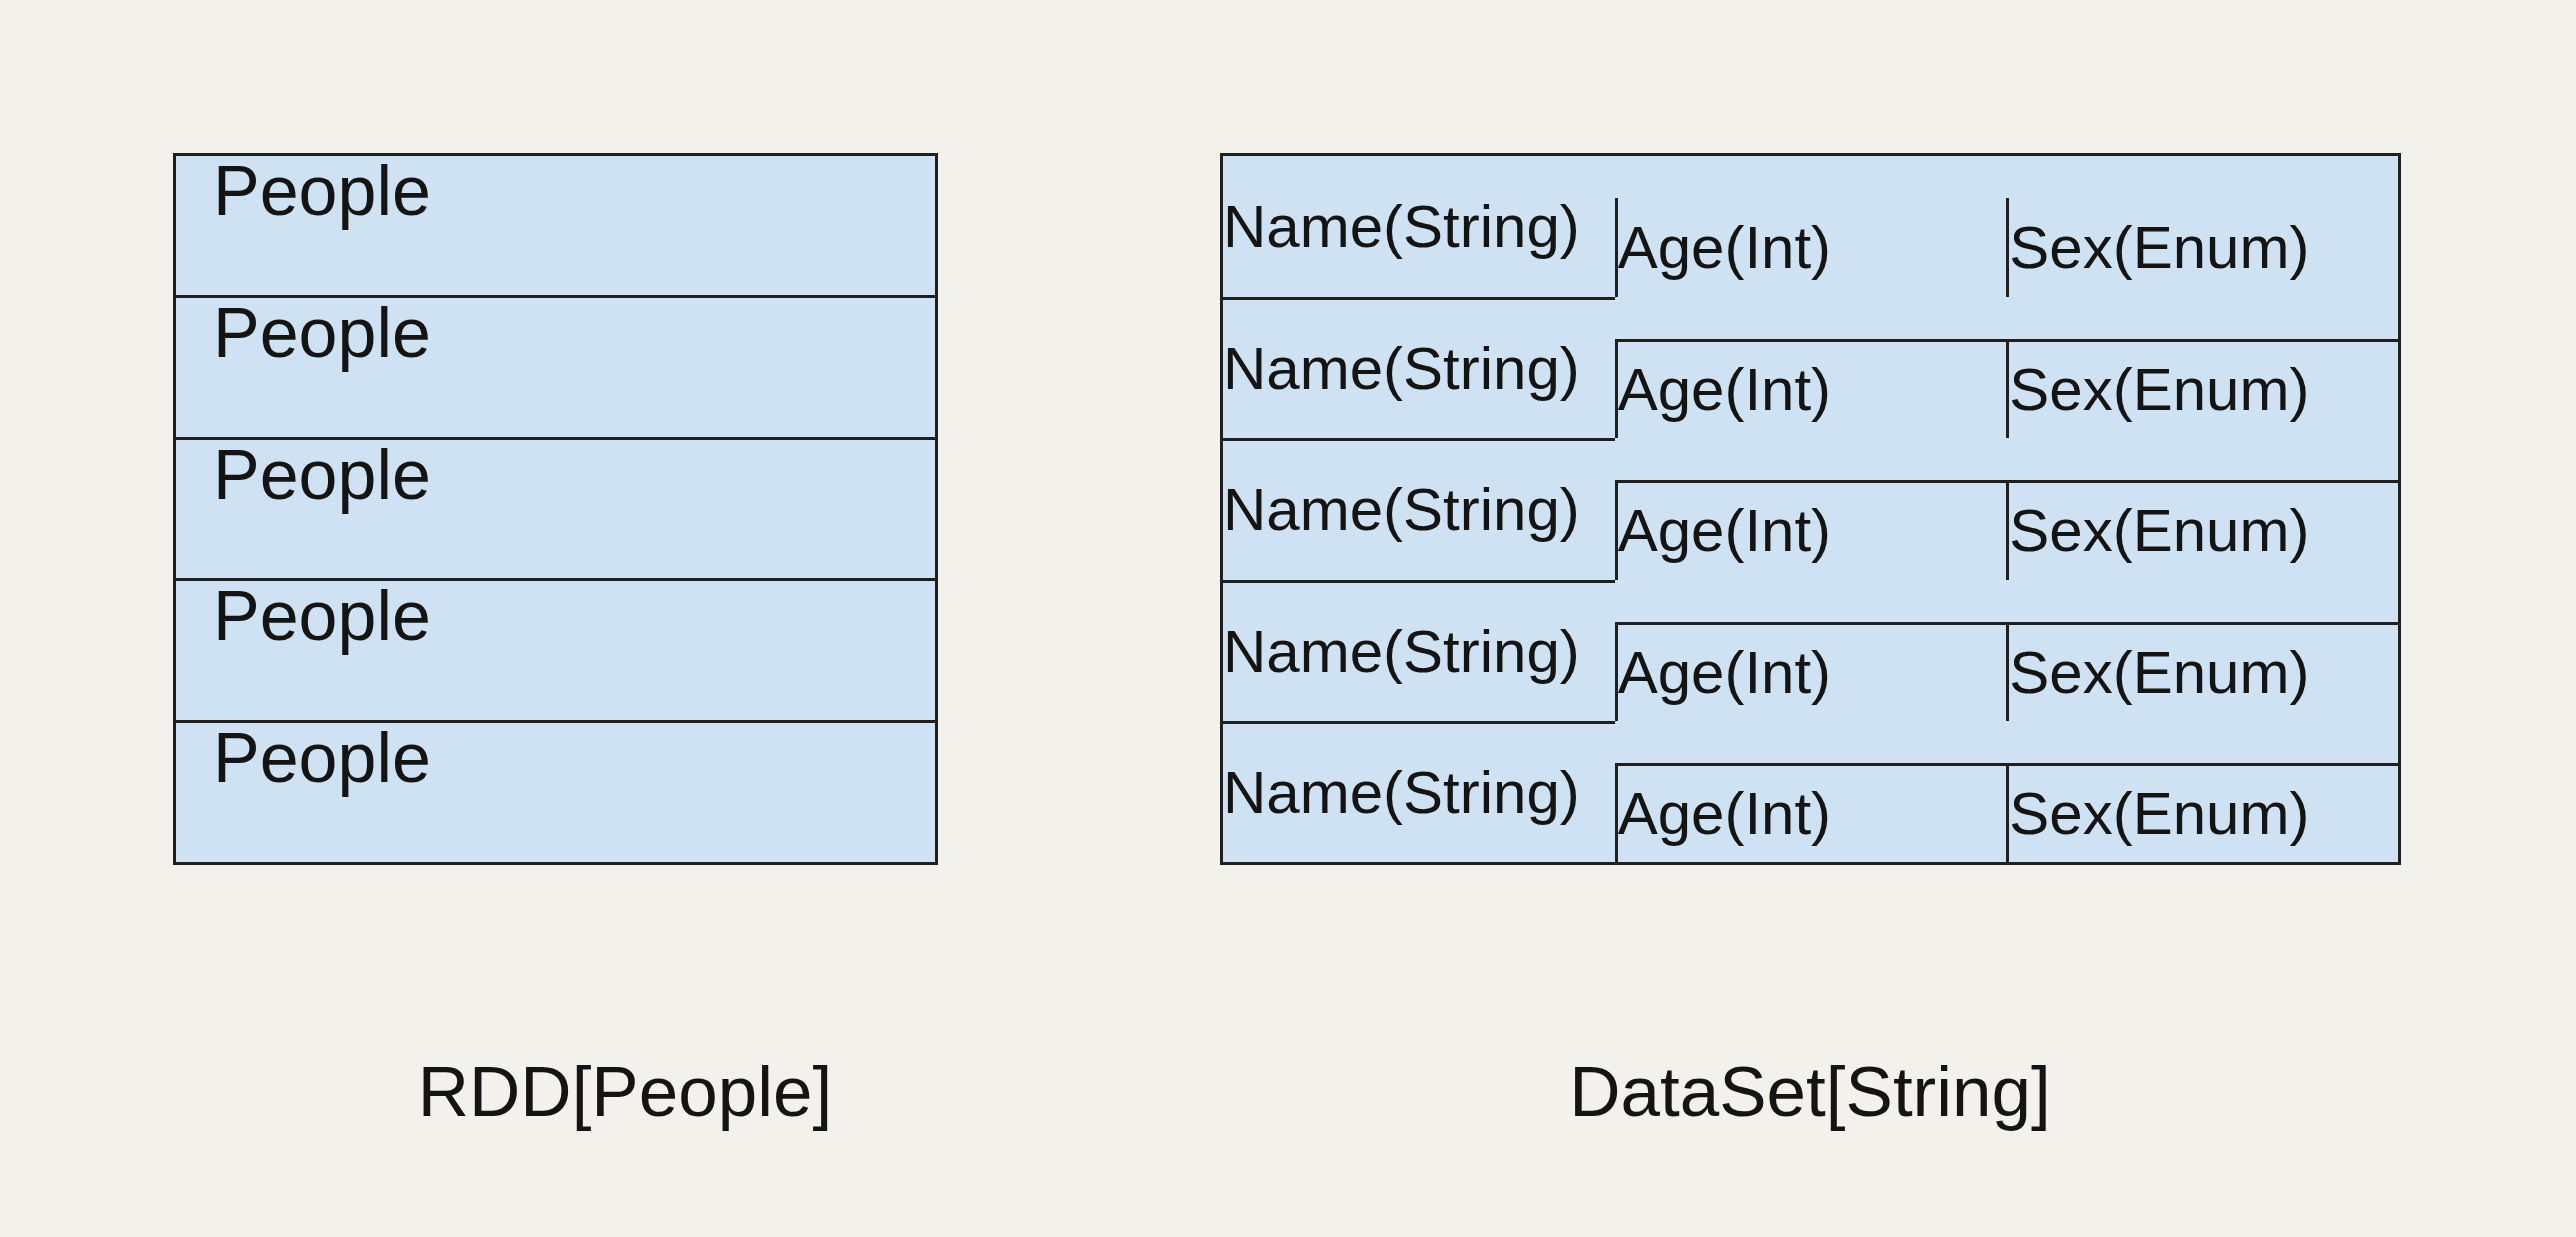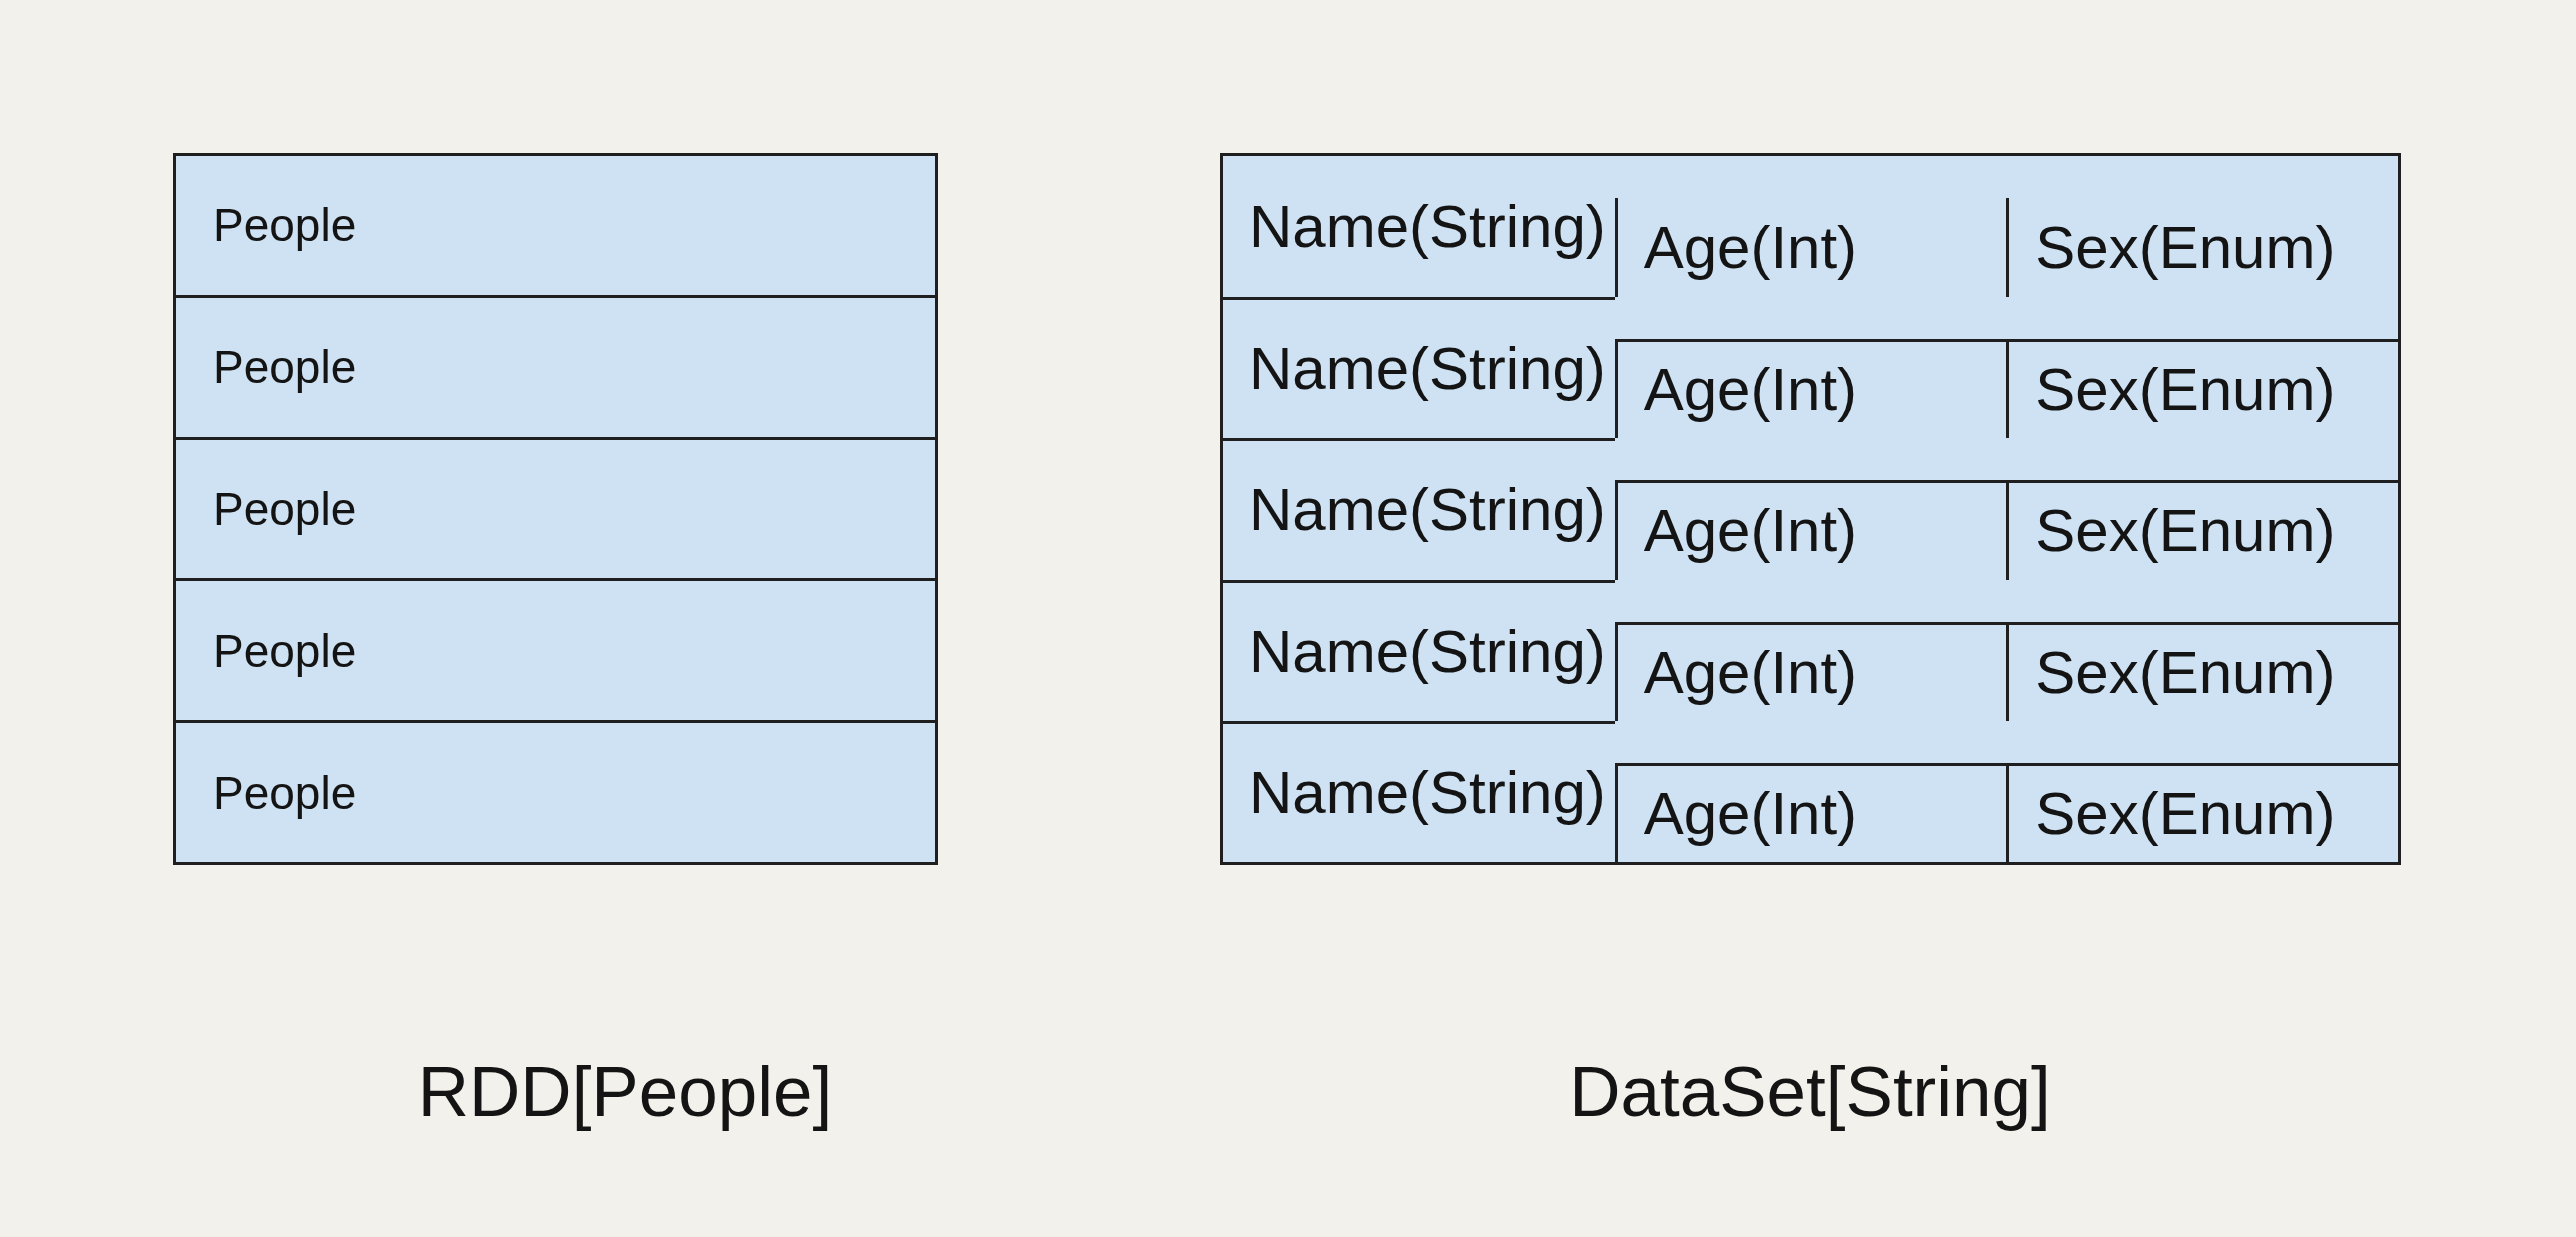--- a/index.html
+++ b/index.html
@@ -25,23 +25,22 @@
     height: 712px;
     box-sizing: border-box;
     border: 3.8px solid var(--border, #1f1f1f);
     background: var(--cell-fill, #cfe2f3);
     display: flex;
     flex-direction: column;
   }
   .rdd-row {
     flex: 1;
     display: flex;
-    align-items: center;
     padding-left: 37px;
-    font-size: 46px;
+    font-size: 70px;
     line-height: 1;
   }
   .rdd-row + .rdd-row {
     border-top: 3.8px solid var(--border, #1f1f1f);
   }
 
   
   .ds-table {
     position: absolute;
     left: 1220px;
@@ -51,21 +50,20 @@
     box-sizing: border-box;
     border: 3.8px solid var(--border, #1f1f1f);
     background: var(--cell-fill, #cfe2f3);
     display: grid;
     grid-template-columns: repeat(3, 1fr);
     grid-template-rows: repeat(5, 1fr);
   }
   .ds-cell {
     display: flex;
     align-items: center;
-    padding-left: 26px;
     font-size: 60px;
     line-height: 1;
     box-sizing: border-box;
     overflow: hidden;
     white-space: nowrap;
   }
   .ds-cell:not(:nth-child(3n+1)) {
     border-left: 3.8px solid var(--border, #1f1f1f);
     margin-top: 42px;
   }

